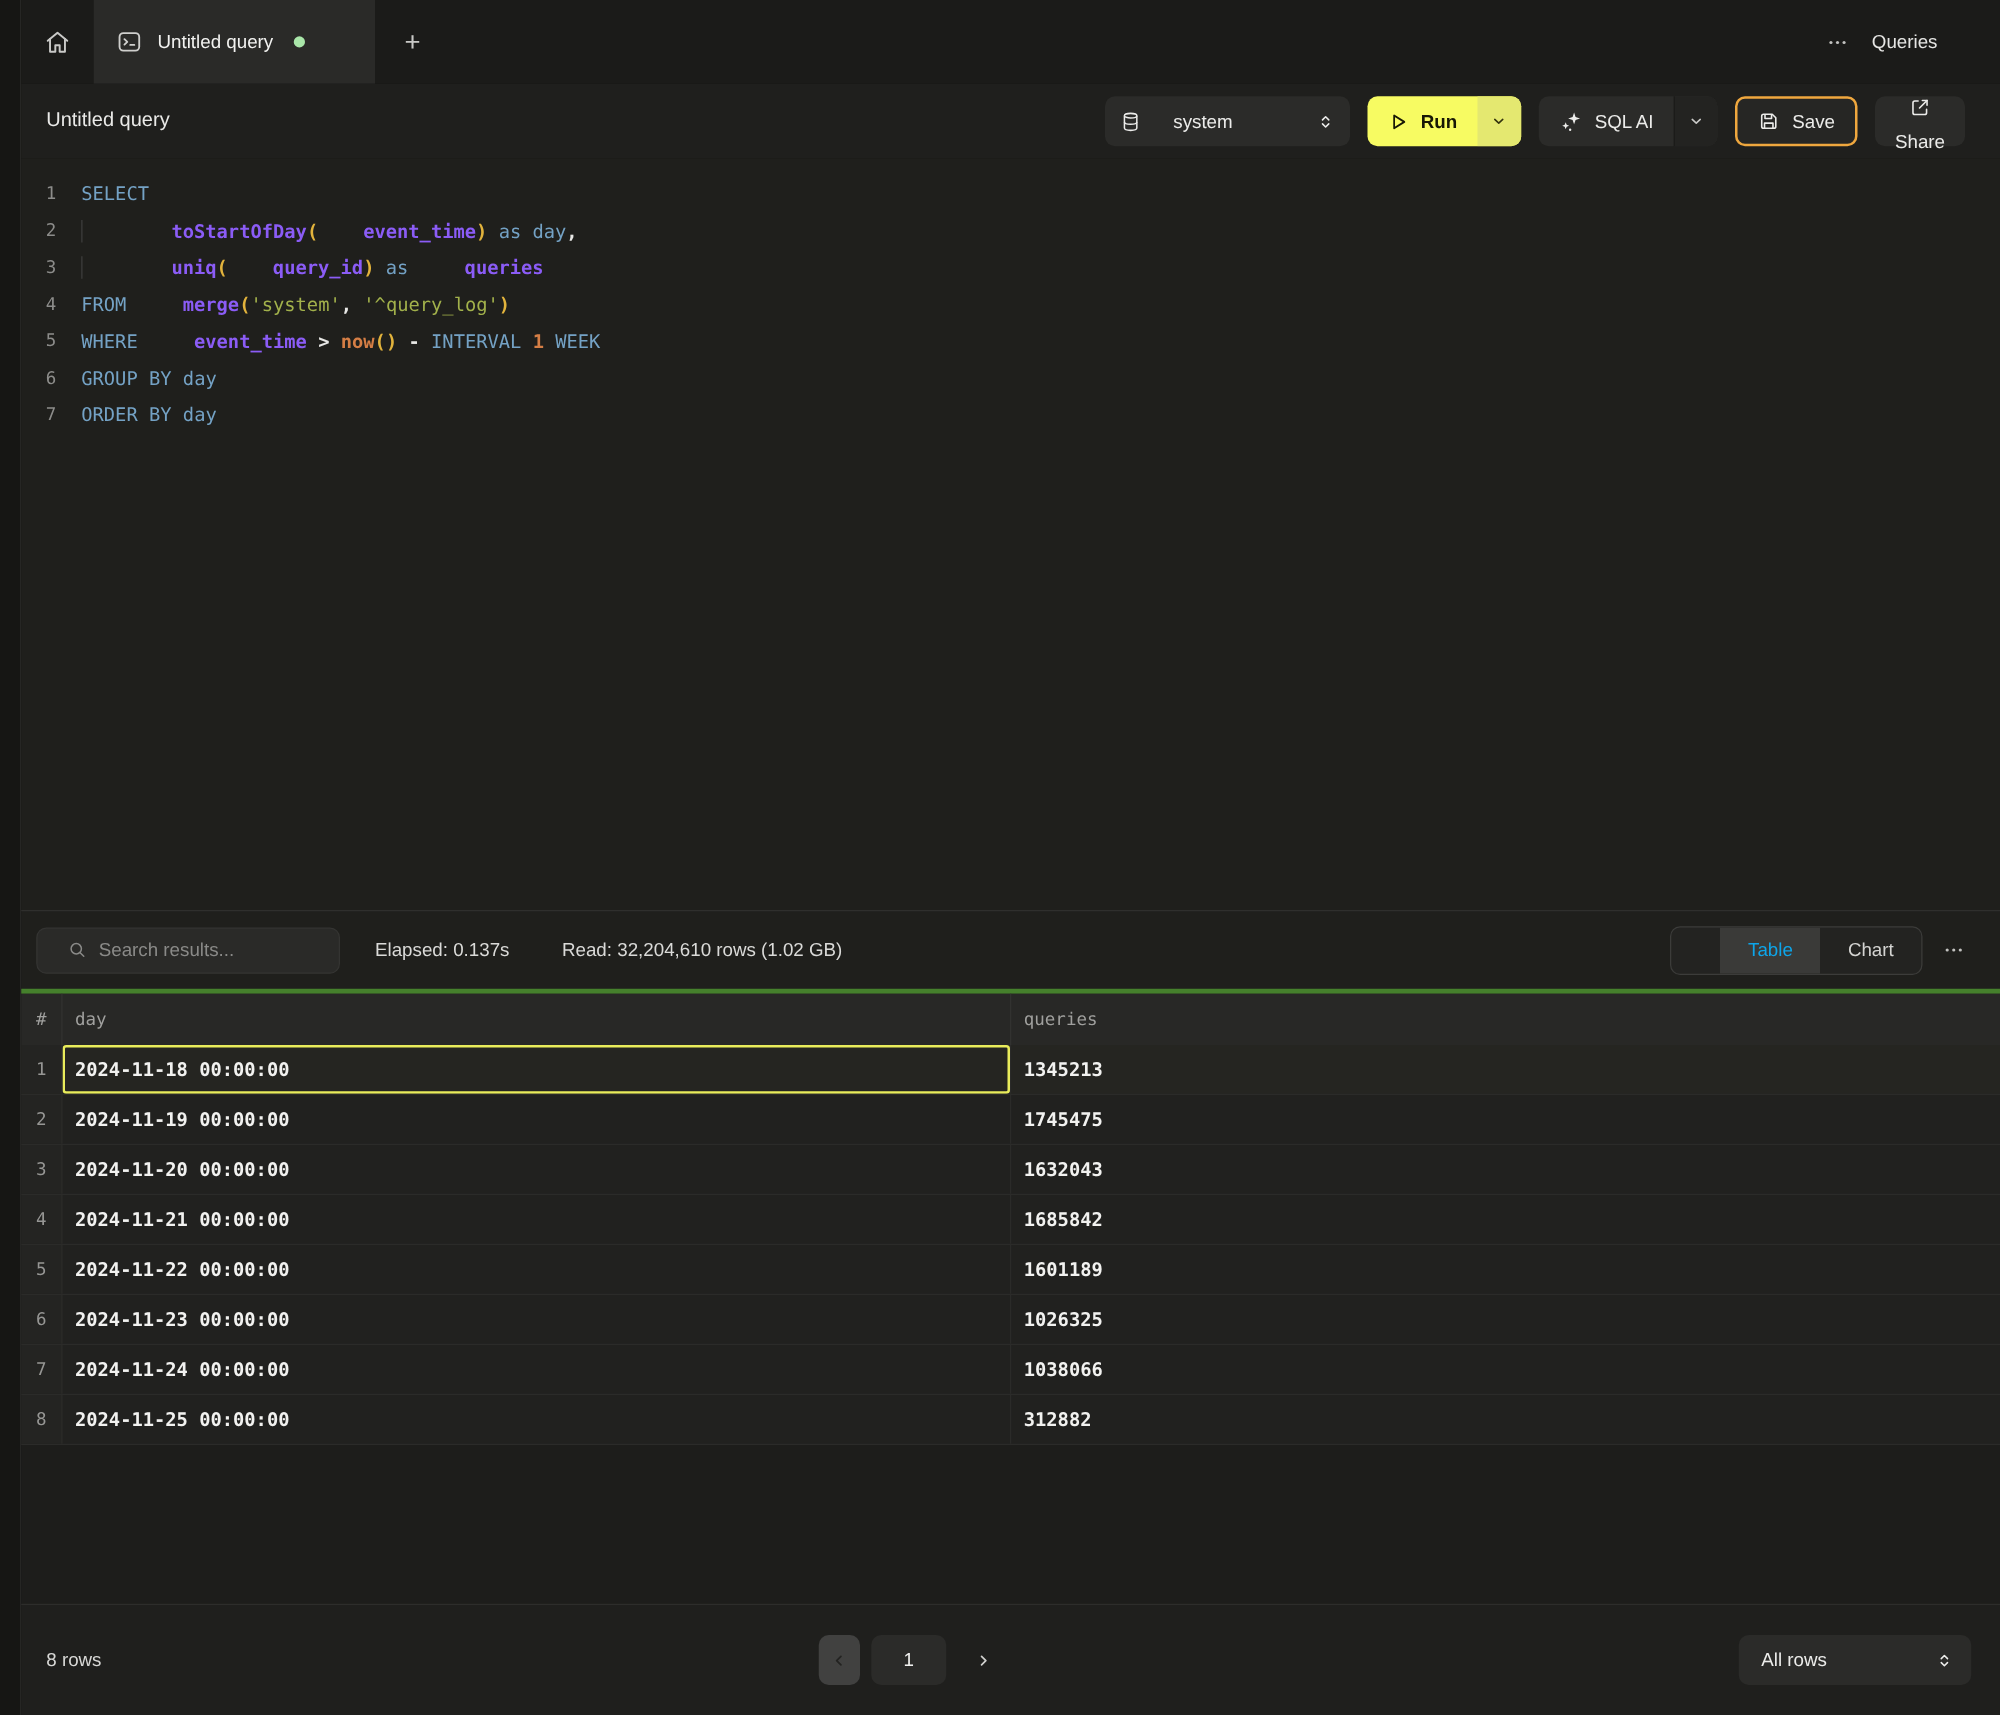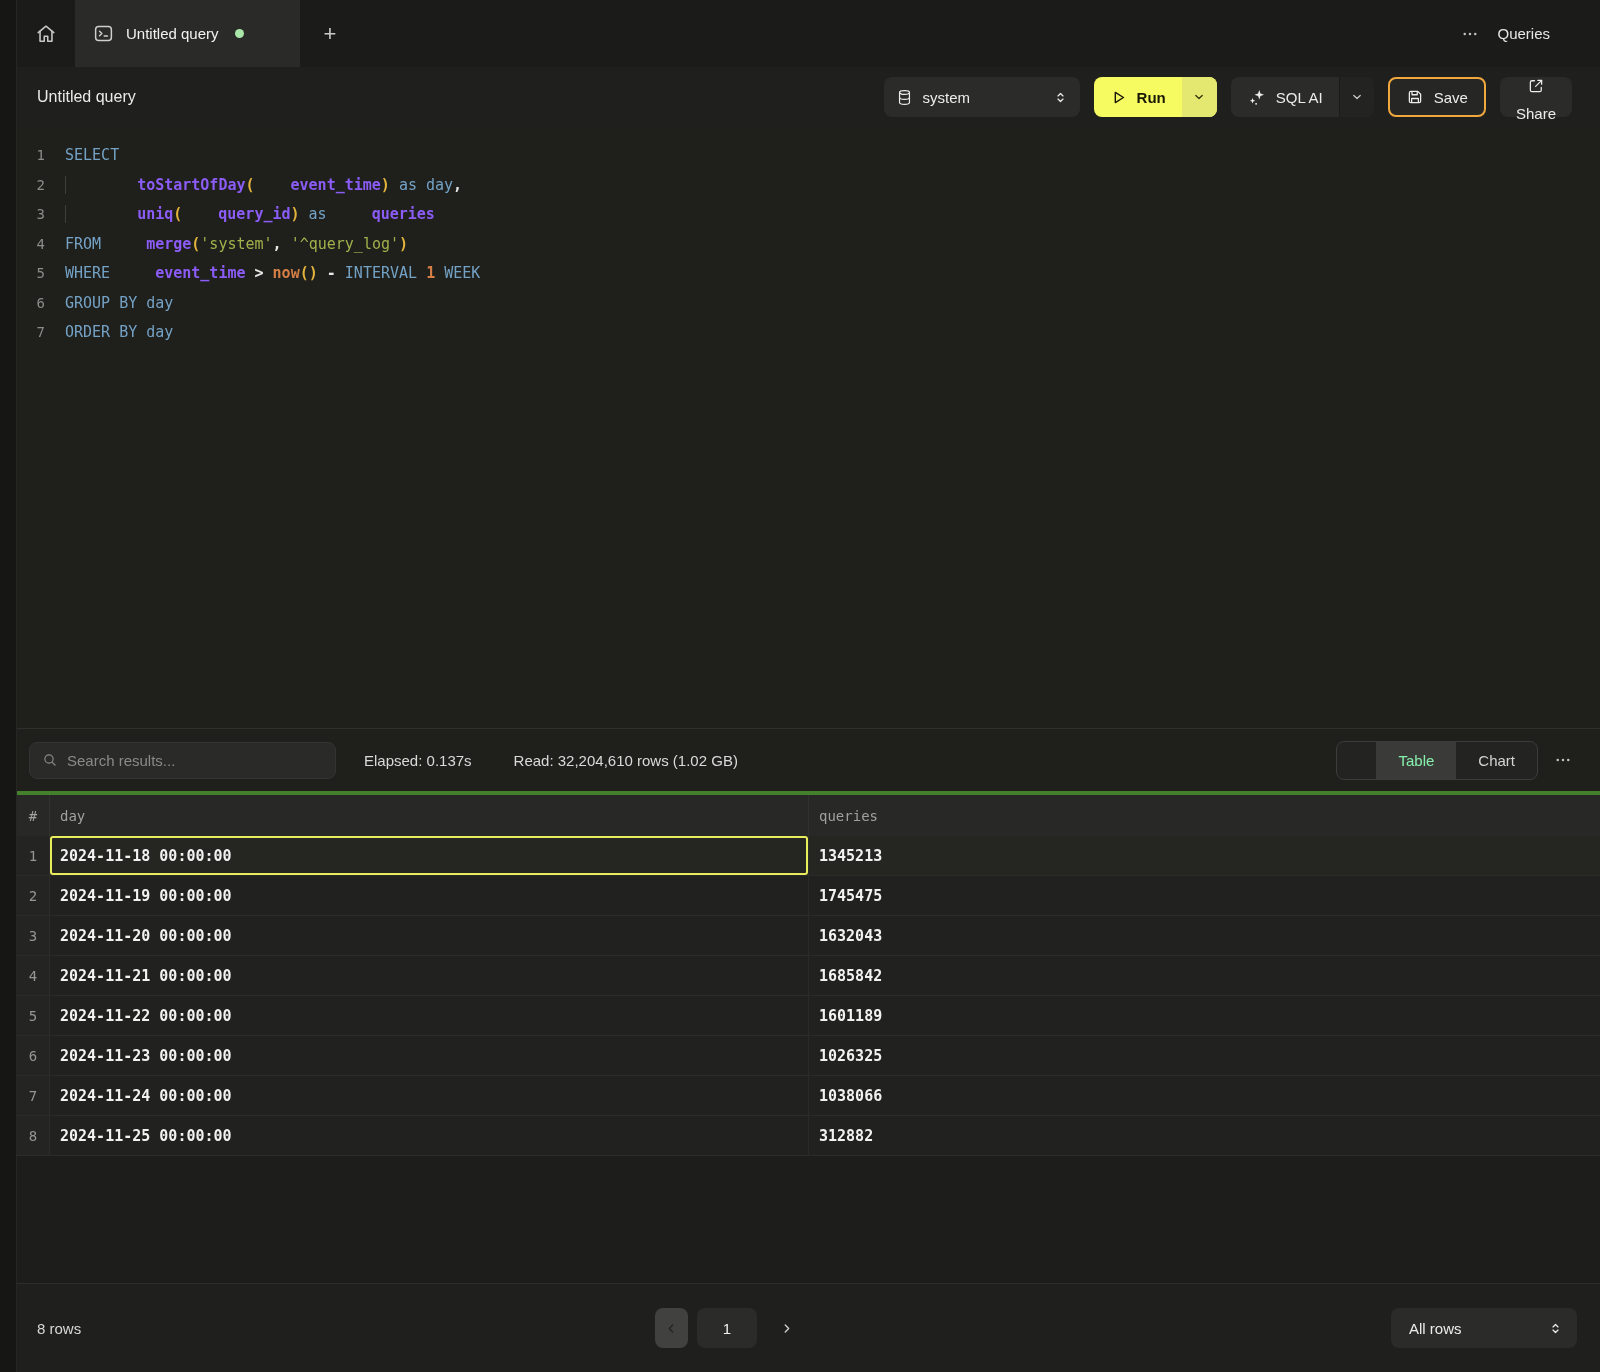--- a/index.html
+++ b/index.html
@@ -20,21 +20,21 @@
   .tabbar-spacer { flex:1; }
   .tabbar-right { display:flex; align-items:center; gap:18px; padding-right:50px; }
   .dots-btn { color:#c2c2c0; display:flex; cursor:pointer; }
   .queries-link { font-size:15px; color:#e6e6e4; cursor:pointer; }
 
   
   .query-header { height:60px; background:#1f1f1d; display:flex; align-items:center; padding:0 28px 0 20px; flex-shrink:0; }
   .page-title { font-size:16px; color:#eaeae8; }
   .header-actions { margin-left:auto; display:flex; align-items:center; gap:14px; }
   .btn { height:40px; border-radius:8px; background:#2b2b29; display:flex; align-items:center; font-size:15px; color:#ececea; cursor:pointer; }
-  .db-select { width:196px; padding:0 12px; gap:10px; }
+  .db-select { width:196px; padding:0 12px; gap:26px; }
   .db-select .updown { margin-left:auto; }
   .split { padding:0; overflow:hidden; }
   .split .seg-main { display:flex; align-items:center; gap:10px; padding:0 16px; height:100%; }
   .split .seg-caret { width:35px; height:100%; display:flex; align-items:center; justify-content:center; }
   .run-btn { background:#f7fb62; color:#181805; font-weight:bold; }
   .run-btn .seg-caret { background:#e4e870; color:#33330e; }
   .sqlai-btn .seg-caret { background:#232321; color:#c9c9c7; border-left:1px solid #1b1b19; }
   .save-btn { border:2px solid #efa73e; background:#262624; padding:0 16px; gap:10px; }
   .share-btn { padding:0 16px; gap:10px;flex-direction:column; }
   .icon { display:flex; flex-shrink:0; }
@@ -48,30 +48,30 @@
   .tk-w  { color:#8b5cf6; font-weight:bold;margin-left:36px; }
   .tk-p  { color:#e2b33c; font-weight:bold; }
   .tk-s  { color:#a2b14b; }
   .tk-o  { color:#d57e45; font-weight:bold; }
   .tk-t  { color:#e8e8e6; font-weight:bold; }
   .tk-ind{ box-shadow:inset 1px 0 0 #3e3e3c; }
 
   
   .results { flex:1; display:flex; flex-direction:column; min-height:0; background:#1d1d1b; }
   .results-toolbar { height:63px; background:#1f1f1c; border-top:1px solid #2f2f2d; display:flex; align-items:center; padding:0 28px 0 12px; flex-shrink:0; }
-  .search-box { width:307px; height:37px; background:#2a2a28; border:1px solid #343432; border-radius:8px; display:flex; align-items:center; padding:0 12px; gap:9px; color:#8a8a88; }
+  .search-box { width:243px; height:37px; background:#2a2a28; border:1px solid #343432; border-radius:8px; display:flex; align-items:center; padding:0 24px; gap:9px; color:#8a8a88; }
   .search-box input { flex:1; background:transparent; border:none; outline:none; color:#e4e4e2; font-size:15px; font-family:"Liberation Sans", sans-serif; }
   .search-box input::placeholder { color:#8a8a88; }
   .stat { font-size:15px; color:#dadad8; }
   .stat.elapsed { margin-left:28px; }
   .stat.read { margin-left:42px; }
   .toolbar-right { margin-left:auto; display:flex; align-items:center; gap:16px; }
   .seg-control { display:flex; border:1px solid #3c3c3a; border-radius:8px; overflow:hidden; background:#232321; }
   .seg { height:37px; padding:0 22px; display:flex; align-items:center; font-size:15px; color:#d4d4d2; cursor:pointer; }
-  .seg.on { background:#3a3a38; color:#86efac;margin-left:39px; }
+  .seg.on { background:#3a3a38; color:#0ea5e9;margin-left:39px; }
 
   .green-bar { height:4px; background:#45802c; flex-shrink:0; }
 
   .grid { font-family:"DejaVu Sans Mono", monospace; flex-shrink:0; }
   .grid-header { display:grid; grid-template-columns:33px 758px 1fr; height:41px; background:#282826; color:#a0a09e; font-size:14px; }
   .grid-header .hc { display:flex; align-items:center; }
   .grid-header .hc-n { justify-content:center; border-right:1px solid #323230; }
   .grid-header .hc-day { padding-left:10px; }
   .grid-header .hc-queries { padding-left:10px; border-left:1px solid #323230; }
   .grid-row { display:grid; grid-template-columns:33px 758px 1fr; height:40px; background:#21211f; border-bottom:1px solid #2b2b29; }

